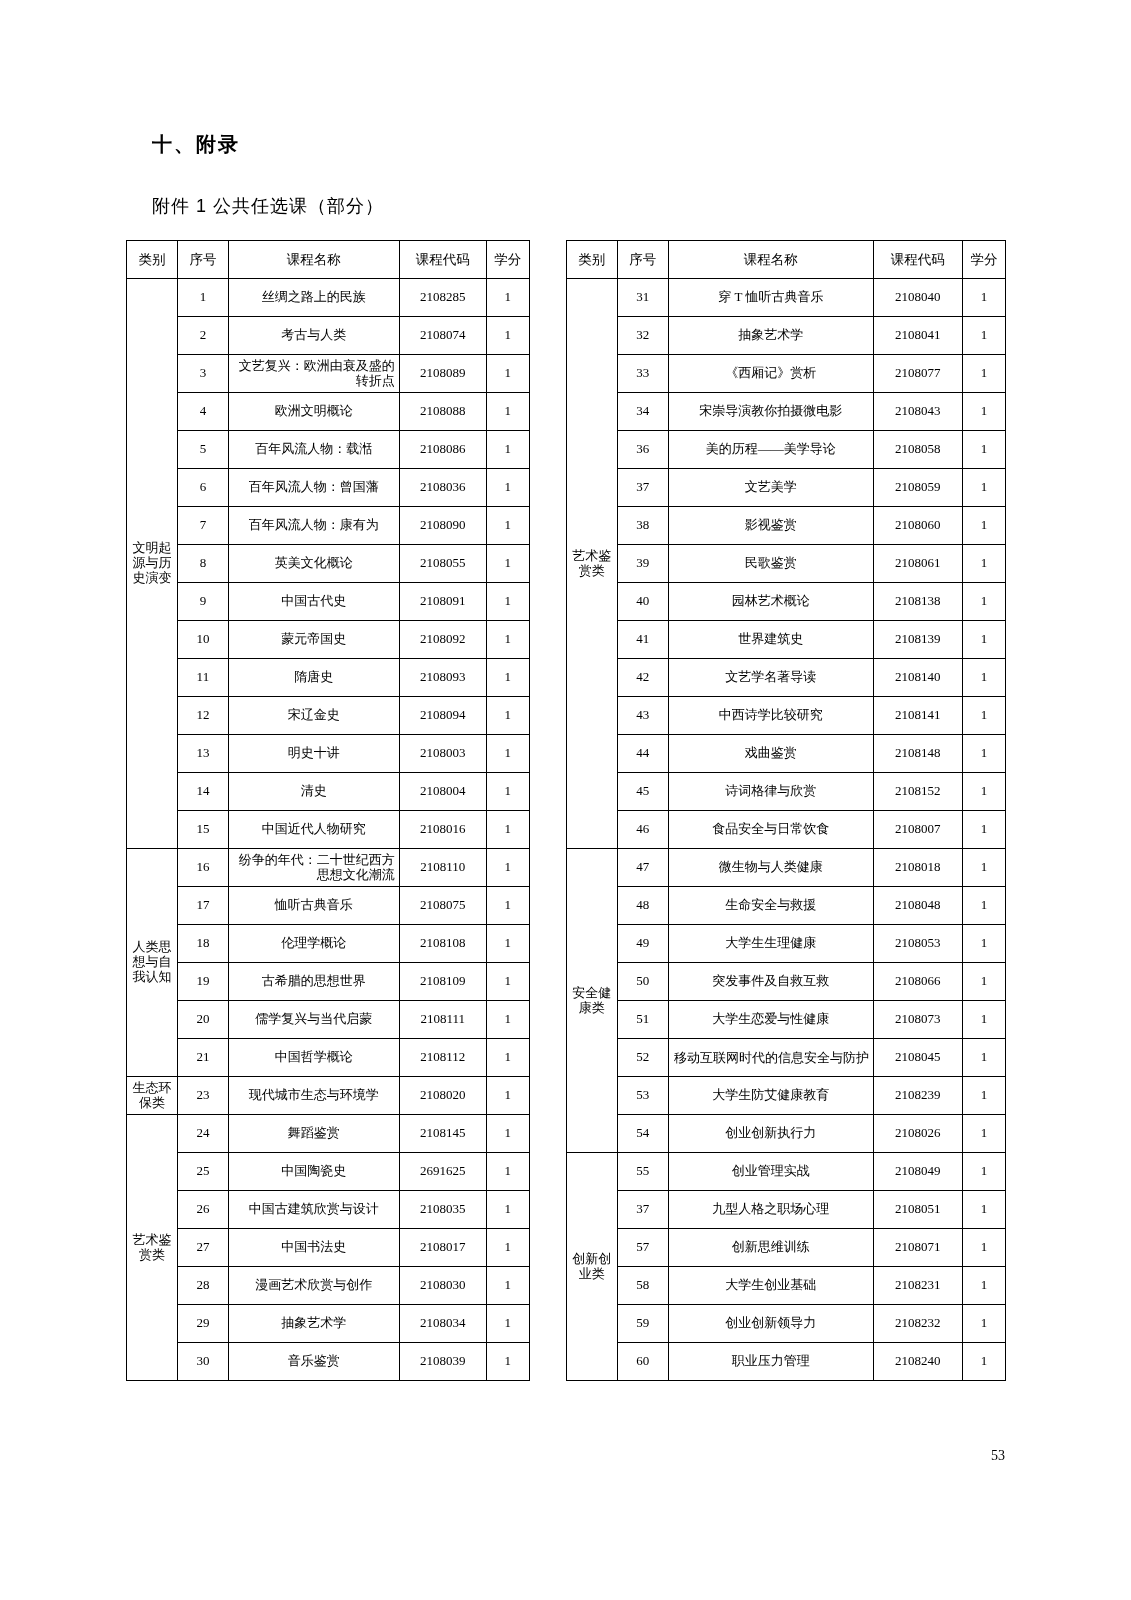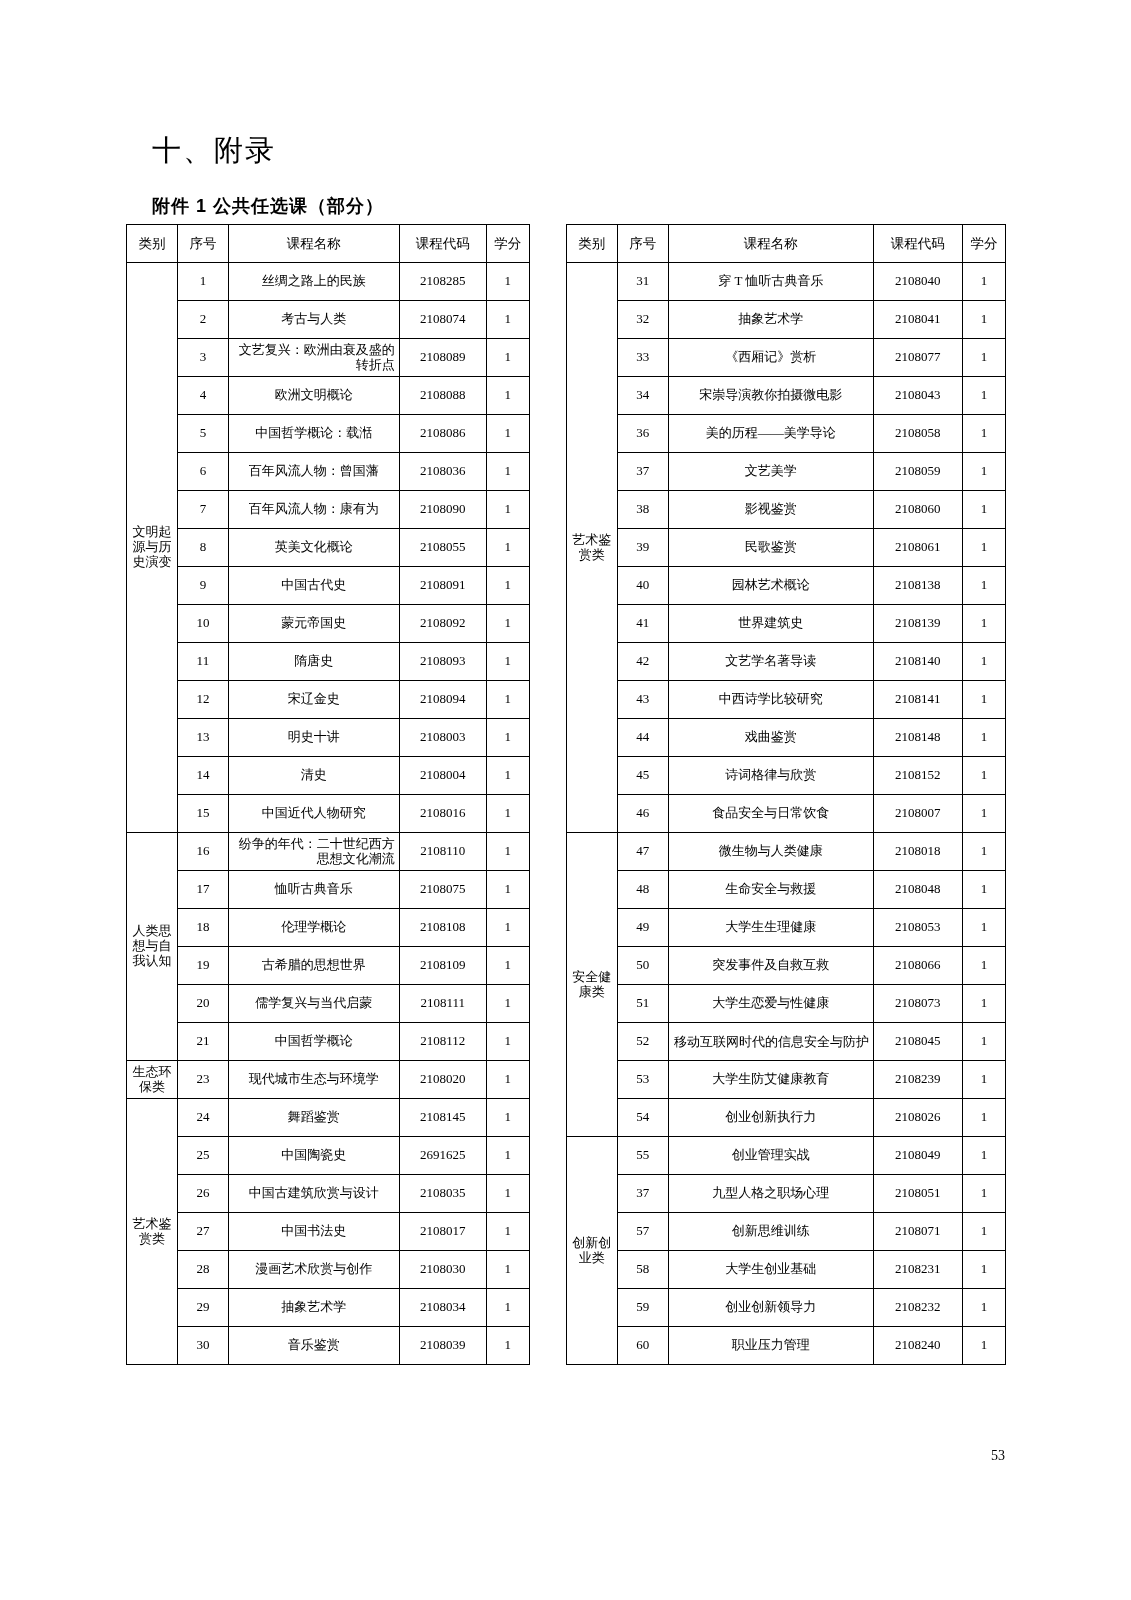--- a/index.html
+++ b/index.html
@@ -19,37 +19,37 @@
     width: 1131px;
     height: 1600px;
     box-sizing: border-box;
     padding: 0;
   }
   .heading-main {
     position: absolute;
     left: 152px;
     top: 131px;
     font-family: "Liberation Sans", sans-serif;
-    font-weight: normal;
-    font-size: 29px;
+    font-weight: bold;
+    font-size: 20px;
     letter-spacing: 2px;
   }
   .heading-sub {
     position: absolute;
     left: 152px;
     top: 194px;
     font-family: "Liberation Sans", sans-serif;
-    font-weight: bold;
+    font-weight: normal;
     font-size: 18px;
     letter-spacing: 1px;
   }
   .tables-wrap {
     position: absolute;
     left: 126px;
-    top: 224px;
+    top: 240px;
     width: 880px;
     display: flex;
     flex-direction: row;
     align-items: flex-start;
   }
   .gap-col {
     width: 36px;
     flex: 0 0 36px;
   }
   table.course-table {
@@ -159,21 +159,21 @@
             <td>1</td>
           </tr>
           <tr>
             <td>4</td>
             <td><span class="name-cell">欧洲文明概论</span></td>
             <td>2108088</td>
             <td>1</td>
           </tr>
           <tr>
             <td>5</td>
-            <td><span class="name-cell">中国哲学概论：载湉</span></td>
+            <td><span class="name-cell">百年风流人物：载湉</span></td>
             <td>2108086</td>
             <td>1</td>
           </tr>
           <tr>
             <td>6</td>
             <td><span class="name-cell">百年风流人物：曾国藩</span></td>
             <td>2108036</td>
             <td>1</td>
           </tr>
           <tr>

